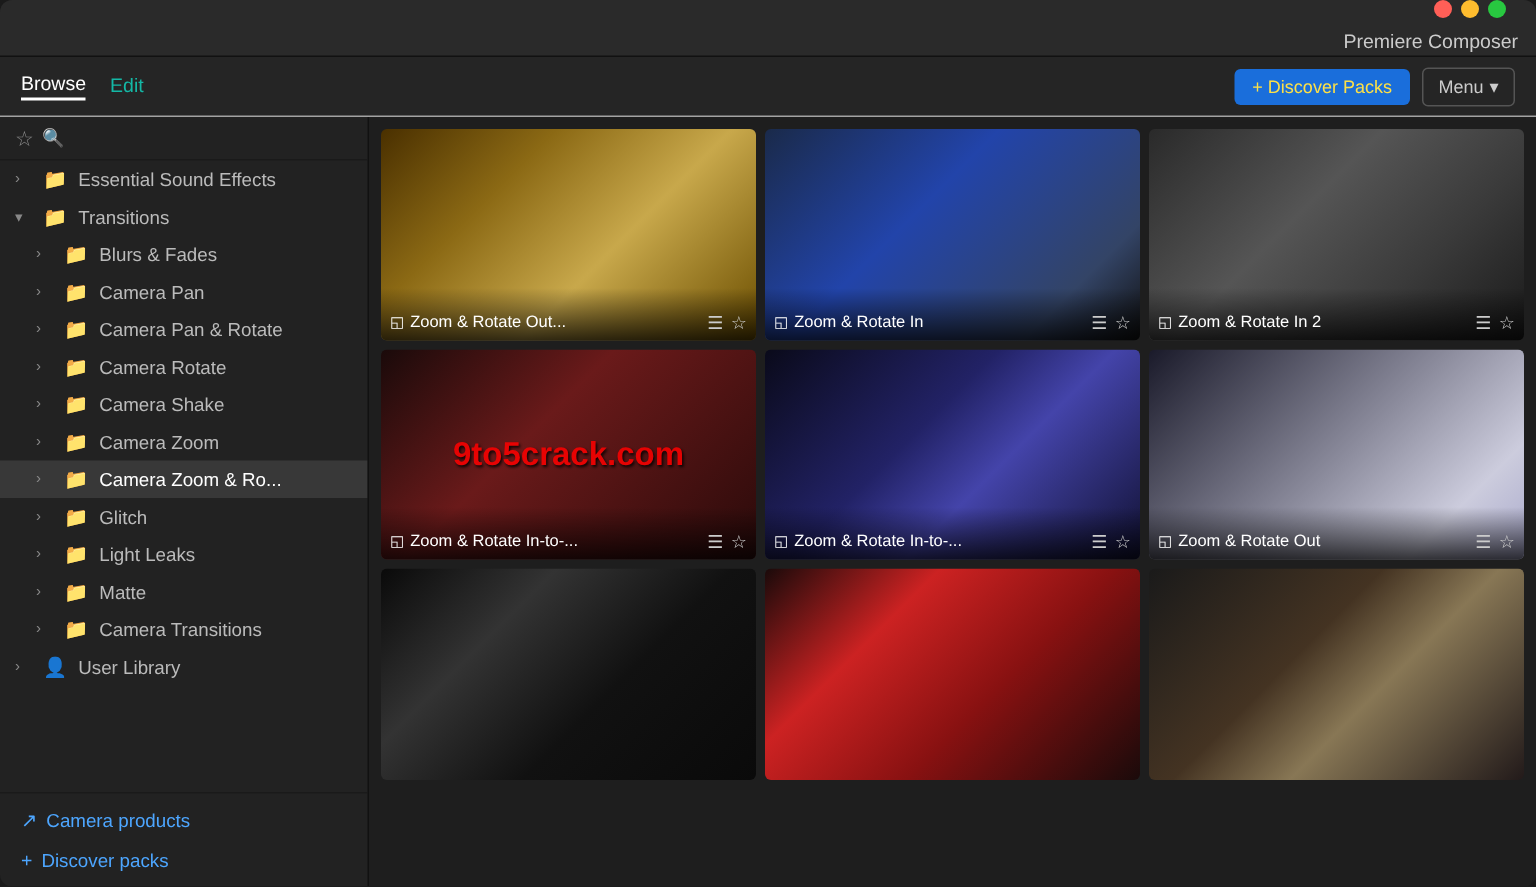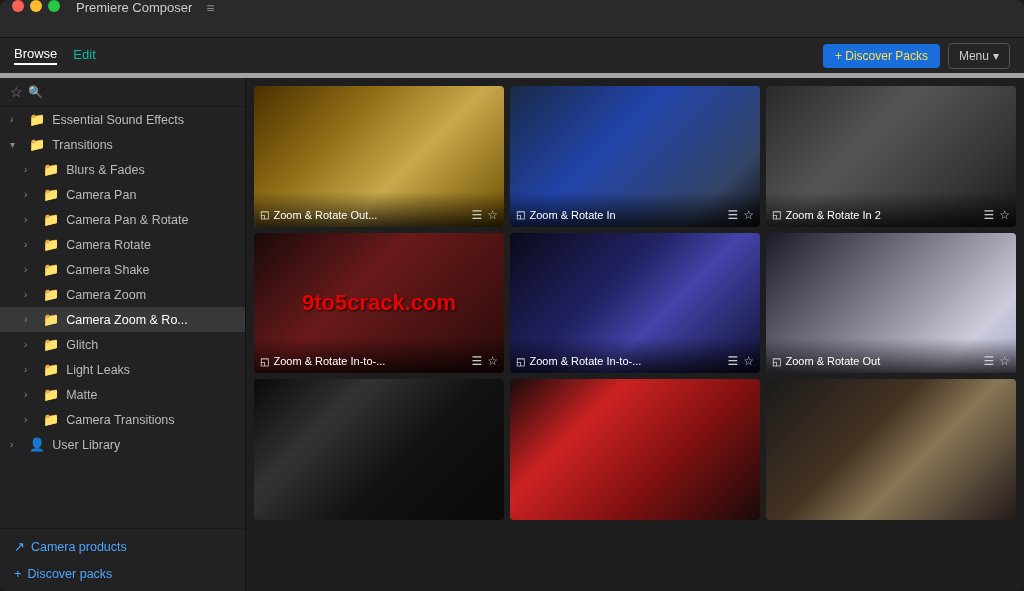--- a/index.html
+++ b/index.html
@@ -11,24 +11,25 @@
       height: 591px;
       overflow: hidden;
       border-radius: 8px;
     }
 
     
     .titlebar {
       background: #2a2a2a;
       height: 38px;
       display: flex;
-      align-items: flex-start;
+      align-items: flex-end;
       padding: 0 12px;
       gap: 8px;
       border-bottom: 1px solid #111;
+      flex-direction: column;
     }
     .traffic-lights {
       display: flex;
       gap: 6px;
       margin-right: 8px;
     }
     .traffic-light {
       width: 12px;
       height: 12px;
       border-radius: 50%;
@@ -56,21 +57,21 @@
     }
 
     
     .toolbar {
       background: #252525;
       height: 40px;
       display: flex;
       align-items: center;
       padding: 0 14px;
       gap: 16px;
-      border-bottom: 5px solid #a3a3a3;
+      border-bottom: 1px solid #a3a3a3;
     }
     .tab {
       font-size: 13px;
       color: #14b8a6;
       cursor: pointer;
       padding-bottom: 2px;
     }
     .tab.active {
       color: #fff;
       border-bottom: 2px solid #fff;

